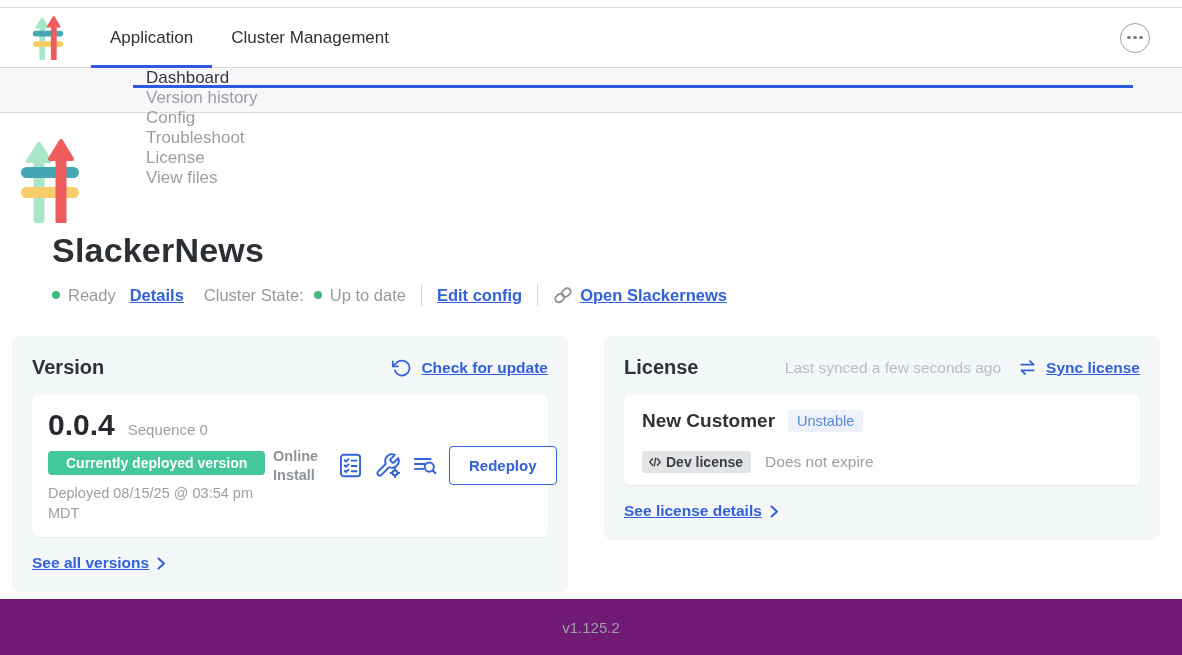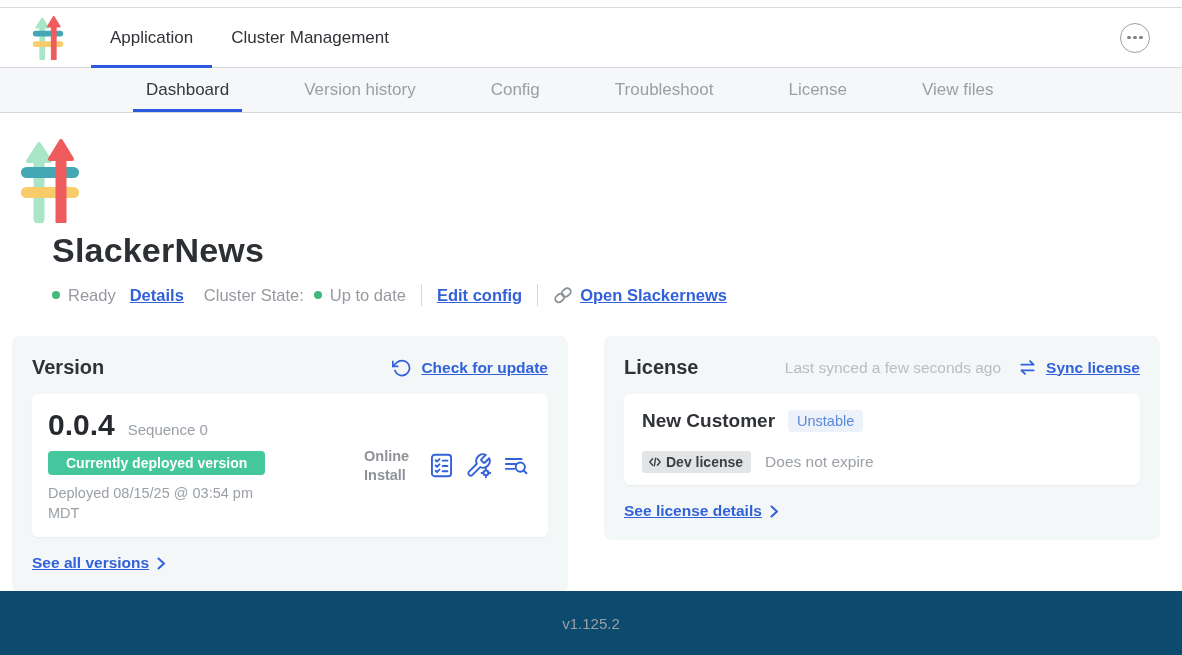--- a/index.html
+++ b/index.html
@@ -13,21 +13,21 @@
   .app-header { height:60px; display:flex; align-items:stretch; border-bottom:1px solid #d6dade; background:#fff; padding-left:30px; }
   .brand { align-self:center; margin-right:25px; display:flex; }
   .htabs { display:flex; align-items:stretch; }
   .htab { position:relative; display:flex; align-items:center; padding:0 19px; font-size:17px; color:#2f3237; font-weight:500; cursor:pointer; }
   .htab.active::after { content:""; position:absolute; left:0; right:0; bottom:-1px; height:3px; background:#2b5ae0; }
   .hspacer { flex:1; }
   .menu-btn { align-self:center; margin-right:32px; width:30px; height:30px; border-radius:50%; border:1px solid #9aa0a6; background:#fff; display:flex; align-items:center; justify-content:center; gap:2.5px; cursor:pointer; }
   .menu-btn i { width:3.5px; height:3.5px; border-radius:50%; background:#7d8288; }
 
   
-  .subnav { height:45px; background:#f5f7f8; border-bottom:1px solid #d6dade; display:flex; align-items:stretch; padding-left:133px; }
+  .subnav { height:45px; background:#f5f7f8; border-bottom:1px solid #d6dade; display:flex; align-items:stretch; padding-left:133px;flex-direction:column; }
   .stab { position:relative; display:flex; align-items:center; padding:0 13px; margin-right:49px; font-size:17px; color:#9b9ea4; cursor:pointer; }
   .stab.active { color:#34373c; }
   .stab.active::after { content:""; position:absolute; left:0; right:0; bottom:0; height:3px; background:#2b5ae0; }
 
   
   .app-head { display:flex; margin:26px 0 0 20px;flex-direction:column; }
   .biglogo { flex:0 0 auto; }
   .app-head-text { margin-left:32px; padding-top:4px; }
   .app-title { font-size:34px; font-weight:700; color:#2c2f33; letter-spacing:.2px; }
   .status-row { display:flex; align-items:center; margin-top:14px; font-size:16.5px; color:#9599a0; }
@@ -64,21 +64,21 @@
 
   
   .l-row1 { display:flex; align-items:center; }
   .cust-name { font-size:19px; font-weight:700; color:#2f3237; }
   .chan-badge { margin-left:13px; background:#ecf1fa; color:#5a88d8; font-size:14.5px; padding:3px 9px; border-radius:4px; }
   .l-row2 { display:flex; align-items:center; margin-top:19px; }
   .type-tag { display:inline-flex; align-items:center; gap:4px; background:#e2e4e6; color:#3c4046; font-size:14px; font-weight:700; padding:3px 8px 3px 6px; border-radius:3px; }
   .expiry { margin-left:14px; font-size:15.5px; color:#9aa0a6; }
 
   
-  .footer { position:absolute; left:0; bottom:0; width:100%; height:64px; background:#0c4a6e; display:flex; align-items:center; justify-content:center; font-size:15px; color:#9aa0a6; }
+  .footer { position:absolute; left:0; bottom:0; width:100%; height:56px; background:#701a75; display:flex; align-items:center; justify-content:center; font-size:15px; color:#9aa0a6; }
 </style>
 </head>
 <body>
 
 <div class="page">
 
   <div class="top-strip"></div>
 
   <header class="app-header">
     <span class="brand">
@@ -220,20 +220,21 @@
             </button>
             <button class="icon-btn" aria-label="view deploy logs">
               <svg width="28" height="27" viewBox="0 0 24 24" fill="none" stroke="#3261d9" stroke-width="1.7" stroke-linecap="round" stroke-linejoin="round">
                 <line x1="3" y1="6.2" x2="17" y2="6.2"></line>
                 <line x1="3" y1="10.6" x2="11.5" y2="10.6"></line>
                 <line x1="3" y1="15" x2="10.5" y2="15"></line>
                 <circle cx="15.8" cy="13.4" r="4.1"></circle>
                 <line x1="18.8" y1="16.4" x2="21.3" y2="18.9"></line>
               </svg>
             </button>
+            <button class="redeploy-btn">Redeploy</button>
           </div>
         </div>
 
         <a class="blue see-link">
           <span>See all versions</span>
           <span style="display:flex">
             <svg width="10" height="15" viewBox="0 0 10 15" fill="none" stroke="#3261d9" stroke-width="2" stroke-linecap="round" stroke-linejoin="round">
                 <polyline points="2.5 2.5 8 7.5 2.5 12.5"></polyline>
               </svg>
           </span>

